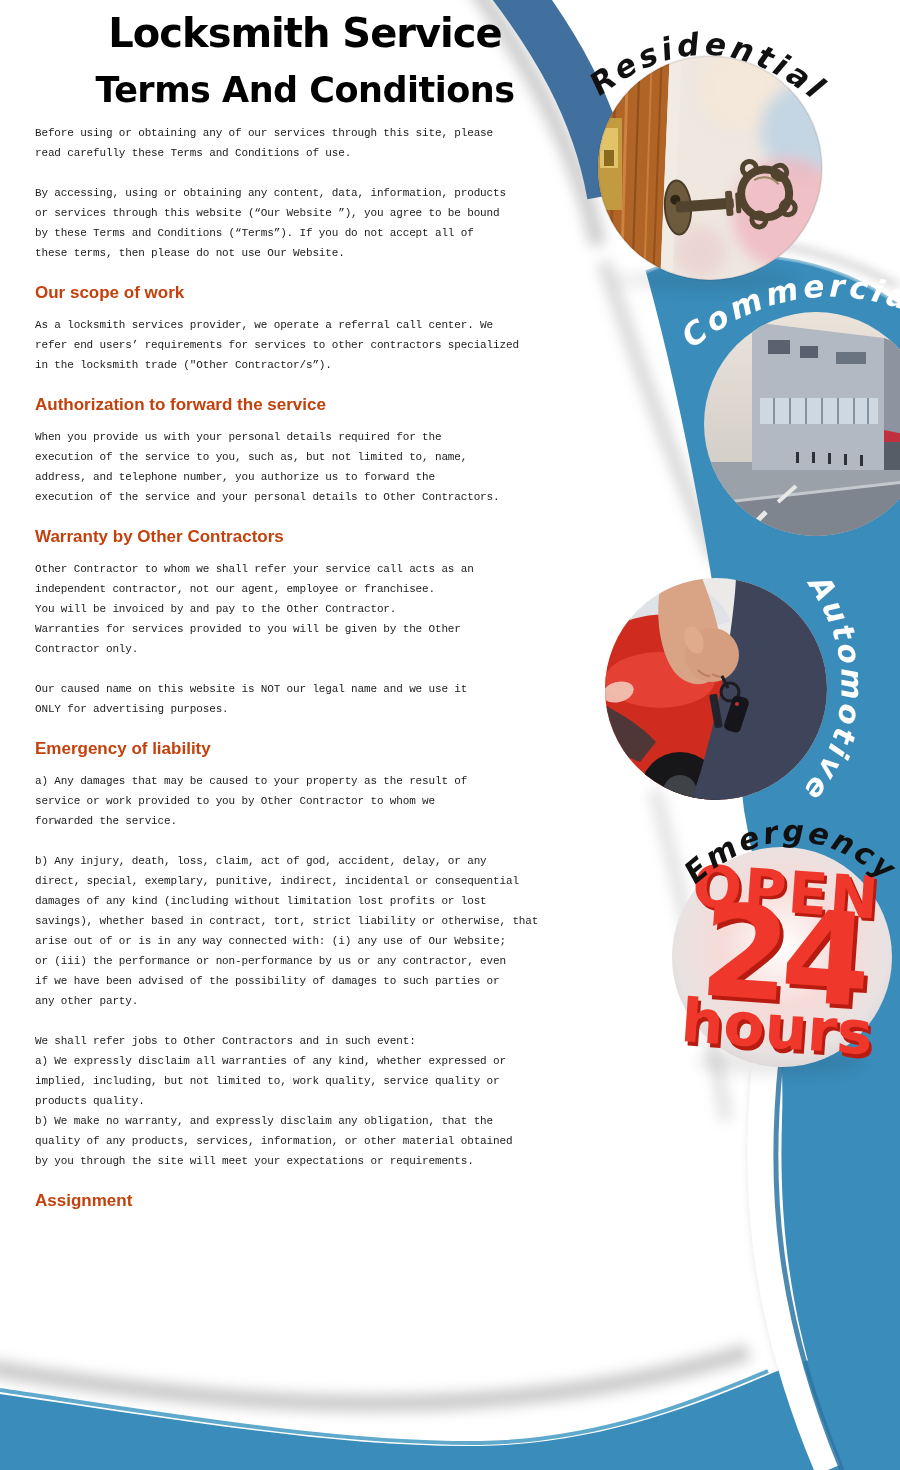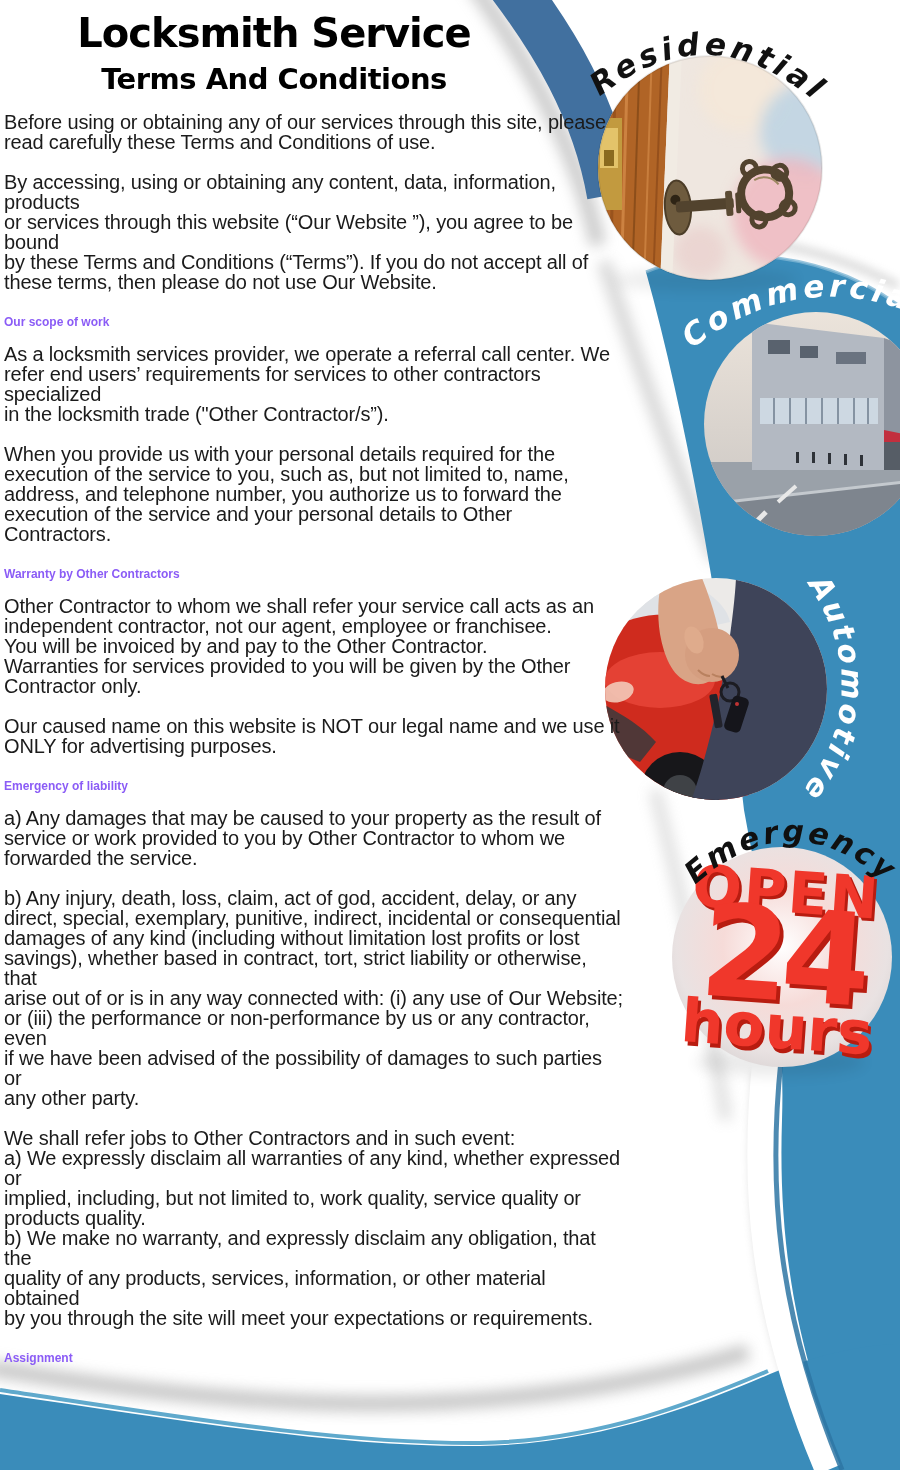--- a/index.html
+++ b/index.html
@@ -1,26 +1,26 @@
 <!DOCTYPE html>
 <html><head>
 <meta charset="utf-8">
 <style>
   html,body{margin:0;padding:0;background:#ffffff;}
   .page{position:relative;width:900px;height:1470px;overflow:hidden;background:#ffffff;
         font-family:"Liberation Sans","DejaVu Sans",sans-serif;}
   .deco{position:absolute;left:0;top:0;width:900px;height:1470px;z-index:0;}
-  .content{position:absolute;left:4px;top:6px;width:620px;z-index:2;color:#1b1b1b;}
+  .content{position:absolute;left:35px;top:6px;width:620px;z-index:2;color:#1b1b1b;}
   .title{width:540px;text-align:center;font-family:"DejaVu Sans","Liberation Sans",sans-serif;
          font-weight:800;font-size:40px;line-height:1.05;letter-spacing:-1px;color:#000;margin:6px 0 0;}
   .subtitle{width:540px;text-align:center;font-family:"DejaVu Sans","Liberation Sans",sans-serif;
-         font-weight:800;font-size:29px;line-height:30px;letter-spacing:-0.5px;color:#000;margin:10px 0 0;}
-  .para{white-space:pre-line;font-size:20px;line-height:20px;letter-spacing:-0.15px;margin:12px 0 20px;}
+         font-weight:800;font-size:35px;line-height:30px;letter-spacing:-0.5px;color:#000;margin:21px 0 0;}
+  .para{white-space:pre-line;font-size:11px;line-height:20px;letter-spacing:-0.15px;margin:12px 0 20px;font-family:Liberation Mono, monospace;}
   .first{margin-top:18px;}
-  .shead{font-size:12px;font-weight:bold;line-height:20px;color:#8b5cf6;margin:0;}
+  .shead{font-size:17px;font-weight:bold;line-height:20px;color:#c2410c;margin:0;}
   .scriptlabel{font-family:"DejaVu Sans","Liberation Sans",sans-serif;font-style:italic;font-weight:600;}
 </style>
 </head>
 <body>
 
 <div class="page">
 
   <svg class="deco" viewBox="0 0 900 1470" width="900" height="1470">
     <defs>
       <filter id="blur5" x="-40%" y="-40%" width="180%" height="180%">
@@ -234,20 +234,21 @@
     <div class="para">By accessing, using or obtaining any content, data, information, products
 or services through this website (“Our Website ”), you agree to be bound
 by these Terms and Conditions (“Terms”). If you do not accept all of
 these terms, then please do not use Our Website.</div>
 
     <div class="shead">Our scope of work</div>
     <div class="para">As a locksmith services provider, we operate a referral call center. We
 refer end users’ requirements for services to other contractors specialized
 in the locksmith trade ("Other Contractor/s”).</div>
 
+    <div class="shead">Authorization to forward the service</div>
     <div class="para">When you provide us with your personal details required for the
 execution of the service to you, such as, but not limited to, name,
 address, and telephone number, you authorize us to forward the
 execution of the service and your personal details to Other Contractors.</div>
 
     <div class="shead">Warranty by Other Contractors</div>
     <div class="para">Other Contractor to whom we shall refer your service call acts as an
 independent contractor, not our agent, employee or franchisee.
 You will be invoiced by and pay to the Other Contractor.
 Warranties for services provided to you will be given by the Other

